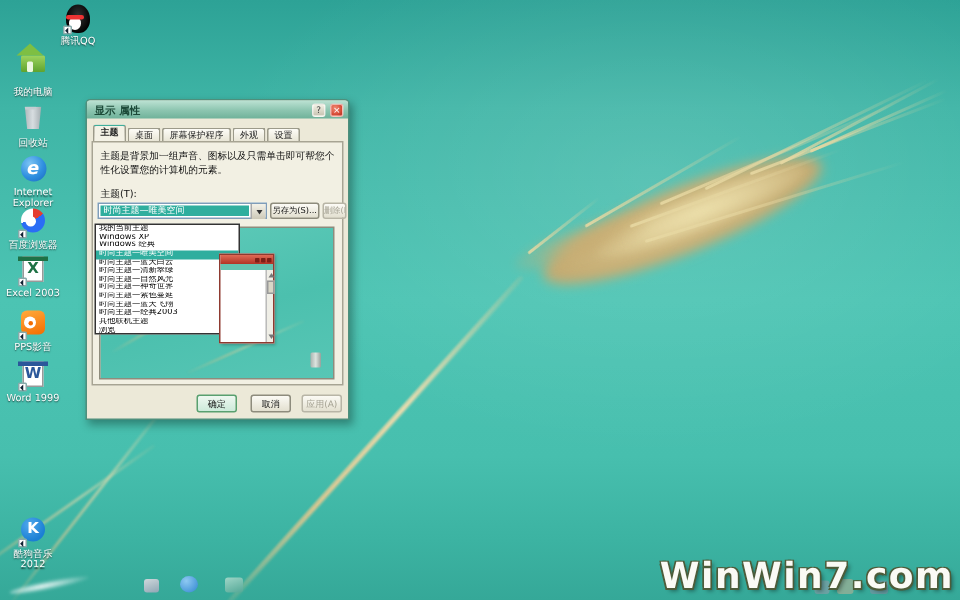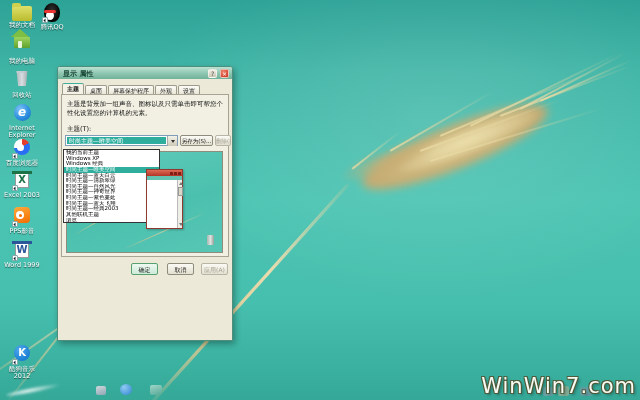--- a/index.html
+++ b/index.html
@@ -74,21 +74,21 @@
     transform:rotate(-15deg);}
   .ic-bird:before{content:"";position:absolute;left:3px;top:-4px;border-left:5px solid transparent;
     border-right:4px solid transparent;border-bottom:8px solid #5fb3f5;transform:rotate(-20deg);}
   .ic-bird:after{content:"";position:absolute;right:-3px;top:4px;border-left:4px solid #1e87e5;
     border-top:2px solid transparent;border-bottom:2px solid transparent;}
   .ic-kugou{width:16px;height:16px;margin-top:2px;border-radius:50%;
     background:radial-gradient(circle at 35% 30%,#4fa9ec,#1b7fd4 70%);
     color:#fff;font-weight:bold;font-size:10px;line-height:15px;text-align:center;}
 
   
-  #dialog{position:absolute;left:57px;top:66px;width:176px;height:275px;background:#ece9d8;
+  #dialog{position:absolute;left:57px;top:66px;width:176px;height:214px;background:#ece9d8;
     border:1px solid #4e8f7c;border-radius:3px 3px 0 0;box-shadow:2px 3px 6px rgba(0,20,15,.35);}
   #titlebar{position:absolute;left:0;top:0;right:0;height:12px;border-radius:2px 2px 0 0;
     background:linear-gradient(180deg,#bce2d3,#8cc5b0 55%,#6fb29a);}
   #title-text{position:absolute;left:5px;top:2px;font-size:7px;font-weight:bold;color:#1c4a38;}
   .tb-btn{position:absolute;top:2px;width:9px;height:9px;border-radius:2px;font-size:6px;
     line-height:8px;text-align:center;border:.5px solid rgba(255,255,255,.6);}
   #help-btn{right:15px;background:linear-gradient(180deg,#f2f0e4,#c8c4b2);color:#444;}
   #close-btn{right:3px;background:radial-gradient(circle at 35% 30%,#f08a74,#d64a35 65%,#b23020);color:#fff;}
   #tabs{position:absolute;left:4px;top:16px;right:4px;height:12px;display:flex;align-items:flex-end;}
   .tab{height:10px;font-size:6px;line-height:10px;padding:0 4px;margin-right:1px;color:#222;
@@ -136,21 +136,21 @@
     white-space:nowrap;overflow:hidden;}
   .dd-item.sel{background:#2fae9e;color:#fff;}
   .ok-row-btn{position:absolute;top:196px;width:27px;height:12px;font-size:6px;line-height:11px;
     text-align:center;border-radius:2px;background:linear-gradient(180deg,#fbfaf4,#e3e0d0);
     border:.5px solid #8e8c7d;color:#111;}
   #ok-btn{left:73px;background:linear-gradient(180deg,#eef8f0,#cdeada);border:1px solid #59a06f;}
   #cancel-btn{left:109px;}
   #apply-btn{left:143px;color:#a5a293;border-color:#b8b5a6;}
 
   
-  #watermark{position:absolute;right:4px;bottom:2px;font-size:21px;font-weight:normal;color:#fafaf5;
+  #watermark{position:absolute;right:4px;bottom:2px;font-size:24px;font-weight:bold;color:#fafaf5;
     letter-spacing:1px;z-index:9;
     text-shadow:1px 1px 0 #4d5c3a,-1px 1px 0 #4d5c3a,1px -1px 0 #4d5c3a,-1px -1px 0 #4d5c3a,2px 2px 3px rgba(0,0,0,.4);}
   .mini-ic{position:absolute;border-radius:2px;z-index:2;}
 </style>
 </head>
 <body>
 
 <div id="desktop">
 
   <div class="blade" style="left:150px;top:403px;width:296px;height:2.5px;transform:rotate(-48deg);"></div>
@@ -164,24 +164,20 @@
   <div class="awn" style="left:500px;top:115px;width:140px;transform:rotate(-21deg);"></div>
   <div class="awn" style="left:520px;top:108px;width:120px;transform:rotate(-28deg);"></div>
   <div class="awn" style="left:390px;top:150px;width:120px;transform:rotate(-30deg);"></div>
   <div class="awn" style="left:430px;top:160px;width:180px;transform:rotate(-17deg);"></div>
   <div class="awn" style="left:540px;top:100px;width:100px;transform:rotate(-24deg);"></div>
   <div class="awn" style="left:352px;top:168px;width:60px;transform:rotate(-38deg);"></div>
   <div class="blade" style="left:8px;top:400px;width:165px;height:1.5px;opacity:.6;transform:rotate(-52deg);"></div>
   <div class="blade" style="left:-20px;top:382px;width:150px;height:1.5px;opacity:.55;transform:rotate(-35deg);"></div>
   <div class="feather"></div>
 
-  <div class="desk-icon" style="left:0;top:2px;">
-    <div class="ic ic-folder"></div>
-    <div class="ic-label">我的文档</div>
-  </div>
   <div class="desk-icon" style="left:30px;top:3px;">
     <div class="ic">
         <div class="ic-qq" style="margin:0 auto;"></div>
         <span class="sc"></span>
       </div>
     <div class="ic-label">腾讯QQ</div>
   </div>
   <div class="desk-icon" style="left:0;top:71px;">
     <div class="ic">
         <div class="ic-bin" style="margin:0 auto;"></div>

